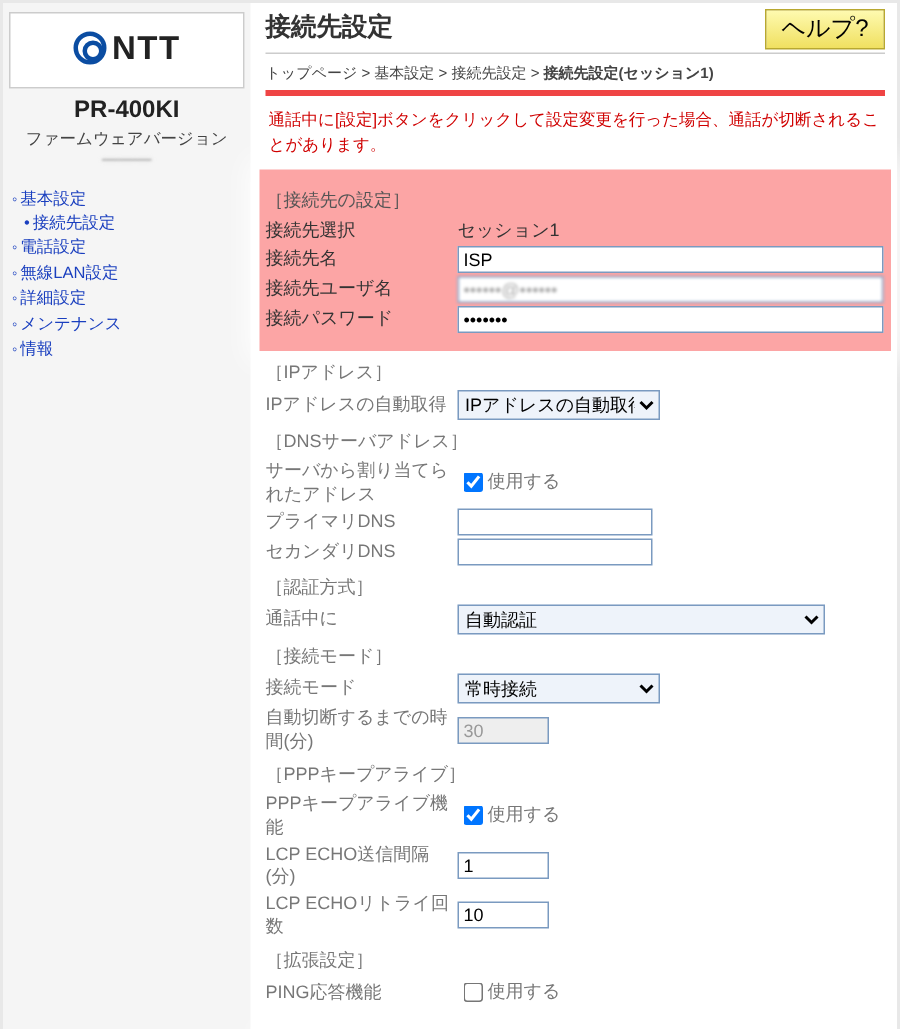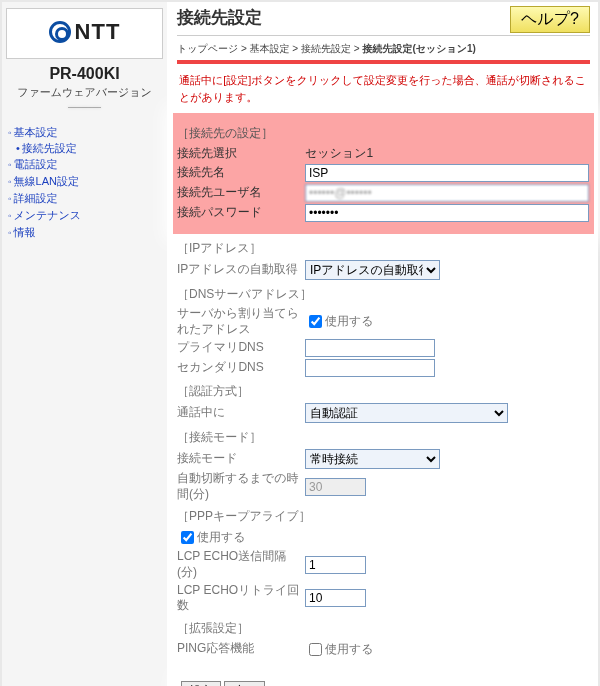--- a/index.html
+++ b/index.html
@@ -165,21 +165,21 @@
   .inp-wide { width: 284px; }
   .inp-mid { width: 130px; }
   .inp-small { width: 61px; }
   select {
     font-family: inherit;
     font-size: 12px;
     border: 1px solid #7a9ac0;
     background: #eef3fa;
     height: 20px;
   }
-  .sel-wide { width: 203px; }
+  .sel-wide { width: 245px; }
   .sel-mid { width: 135px; }
   .highlight-box {
     background: #fca5a5;
     box-shadow: 0 0 18px 8px rgba(255,255,255,0.95);
     padding: 6px 4px 10px 4px;
     margin: -2px -4px 6px -4px;
   }
   .dim-section { color: #777; }
   .dim-section .row-label,
   .dim-section .section-label { color: #777; }
@@ -312,20 +312,21 @@
           <option>常時接続</option>
         </select>
       </div>
       <div class="row">
         <div class="row-label">自動切断するまでの時間(分)</div>
         <input type="text" class="inp-small" disabled="" style="background: rgb(238, 238, 238); color: rgb(153, 153, 153);" value="30">
       </div>
 
       <div class="section-label">［PPPキープアライブ］</div>
       <div class="row">
+        <div class="row-label">PPPキープアライブ機能</div>
         <div class="row-val">
           <input type="checkbox" class="chk" checked="" style=""><span>使用する</span>
         </div>
       </div>
       <div class="row">
         <div class="row-label">LCP ECHO送信間隔(分)</div>
         <input type="text" class="inp-small" value="1" style="">
       </div>
       <div class="row">
         <div class="row-label">LCP ECHOリトライ回数</div>

